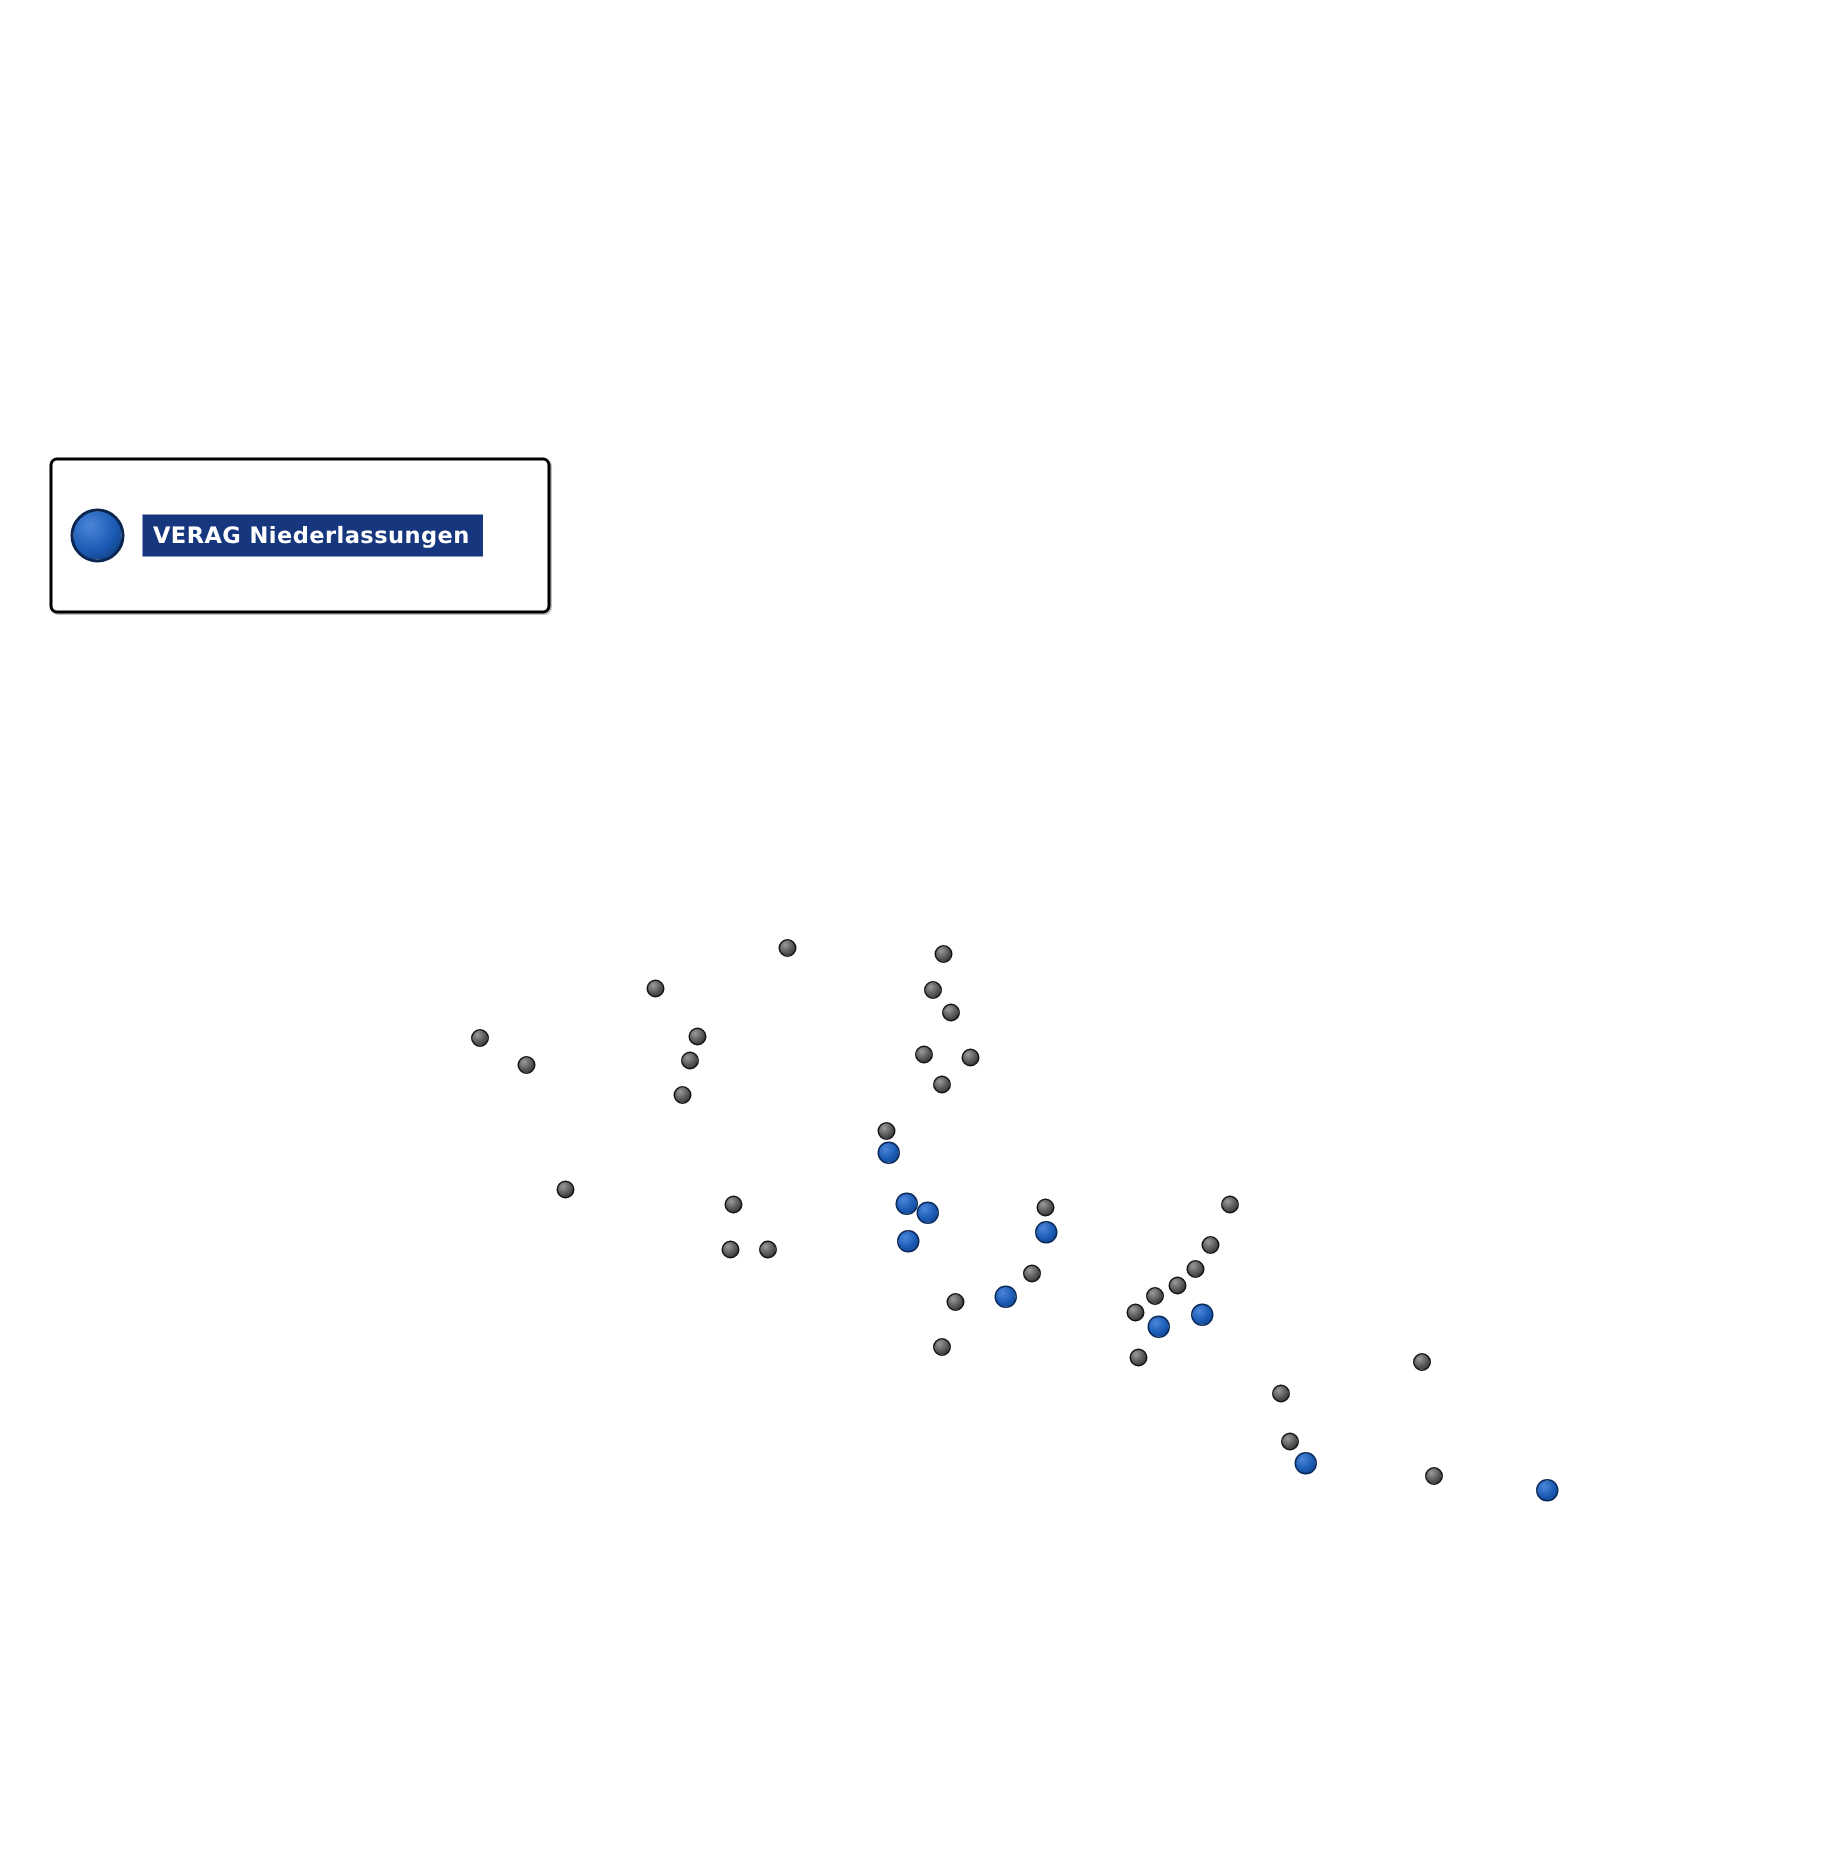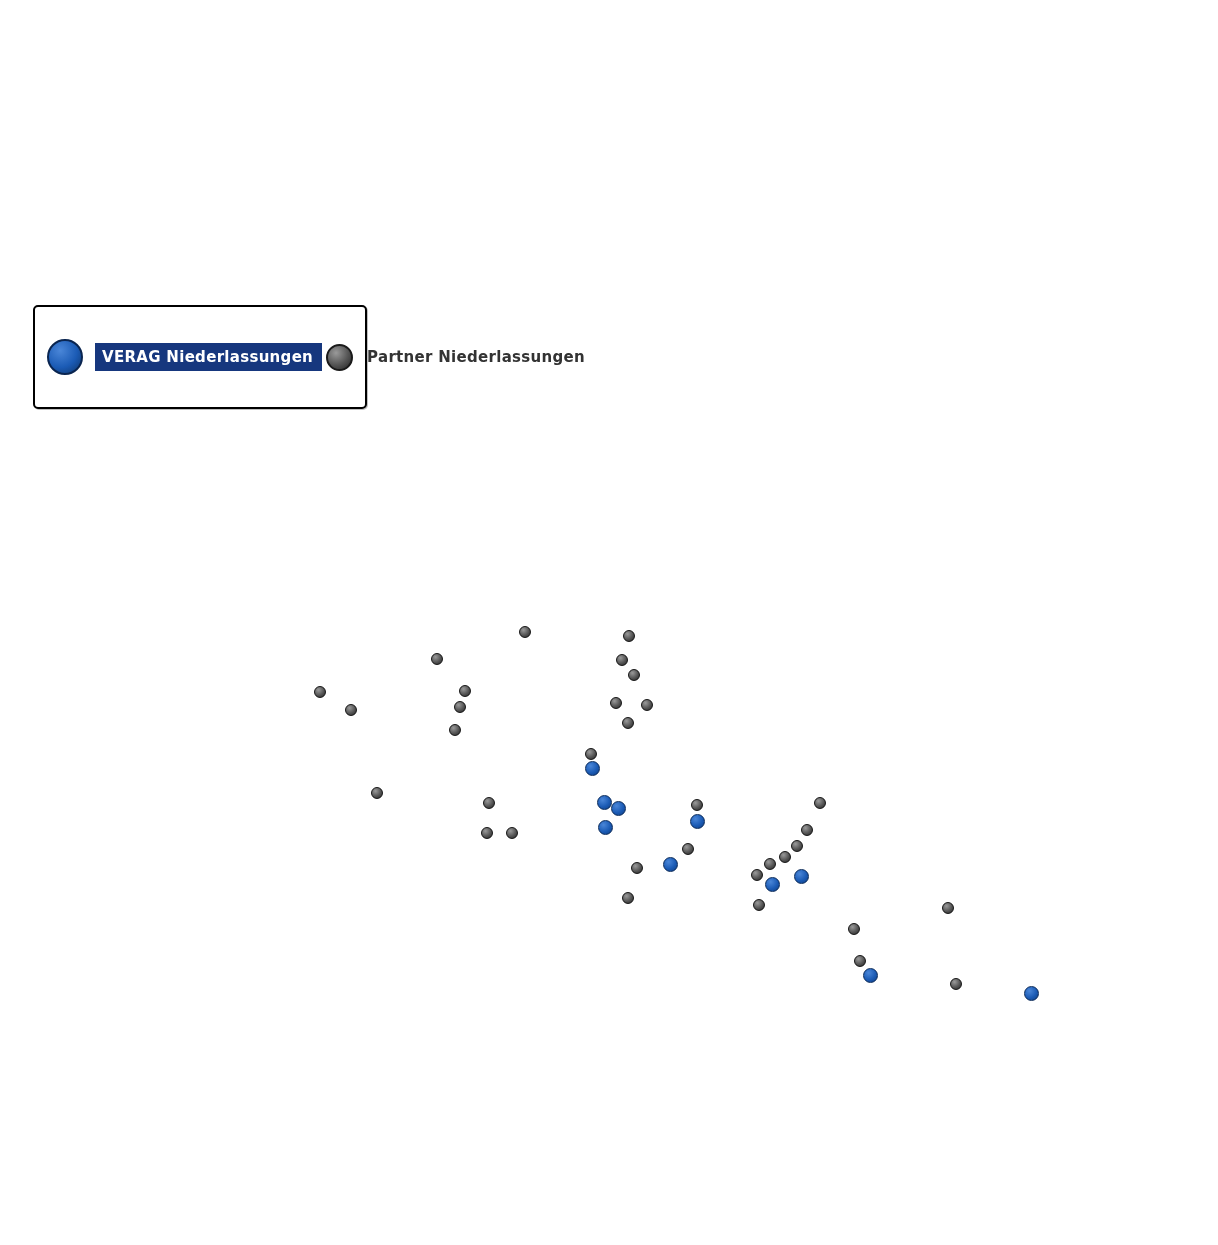--- a/index.html
+++ b/index.html
@@ -143,17 +143,13 @@
     <div class="marker verag" style="width: 15px; height: 15px; left: 862.5px; top: 967.5px;"></div>
     <div class="marker partner" style="width: 12px; height: 12px; left: 950px; top: 978px;"></div>
     <div class="marker verag" style="width: 15px; height: 15px; left: 1023.5px; top: 985.5px;"></div>
   </div>
 
 <div class="legend">
   <div class="legend-row">
     <span class="legend-dot verag"></span>
     <span class="legend-label highlighted">VERAG Niederlassungen</span>
   </div>
-  <div class="legend-row">
-    <span class="legend-dot partner"></span>
-    <span class="legend-label">Partner Niederlassungen</span>
-  </div>
 </div>
 
 </body></html>

